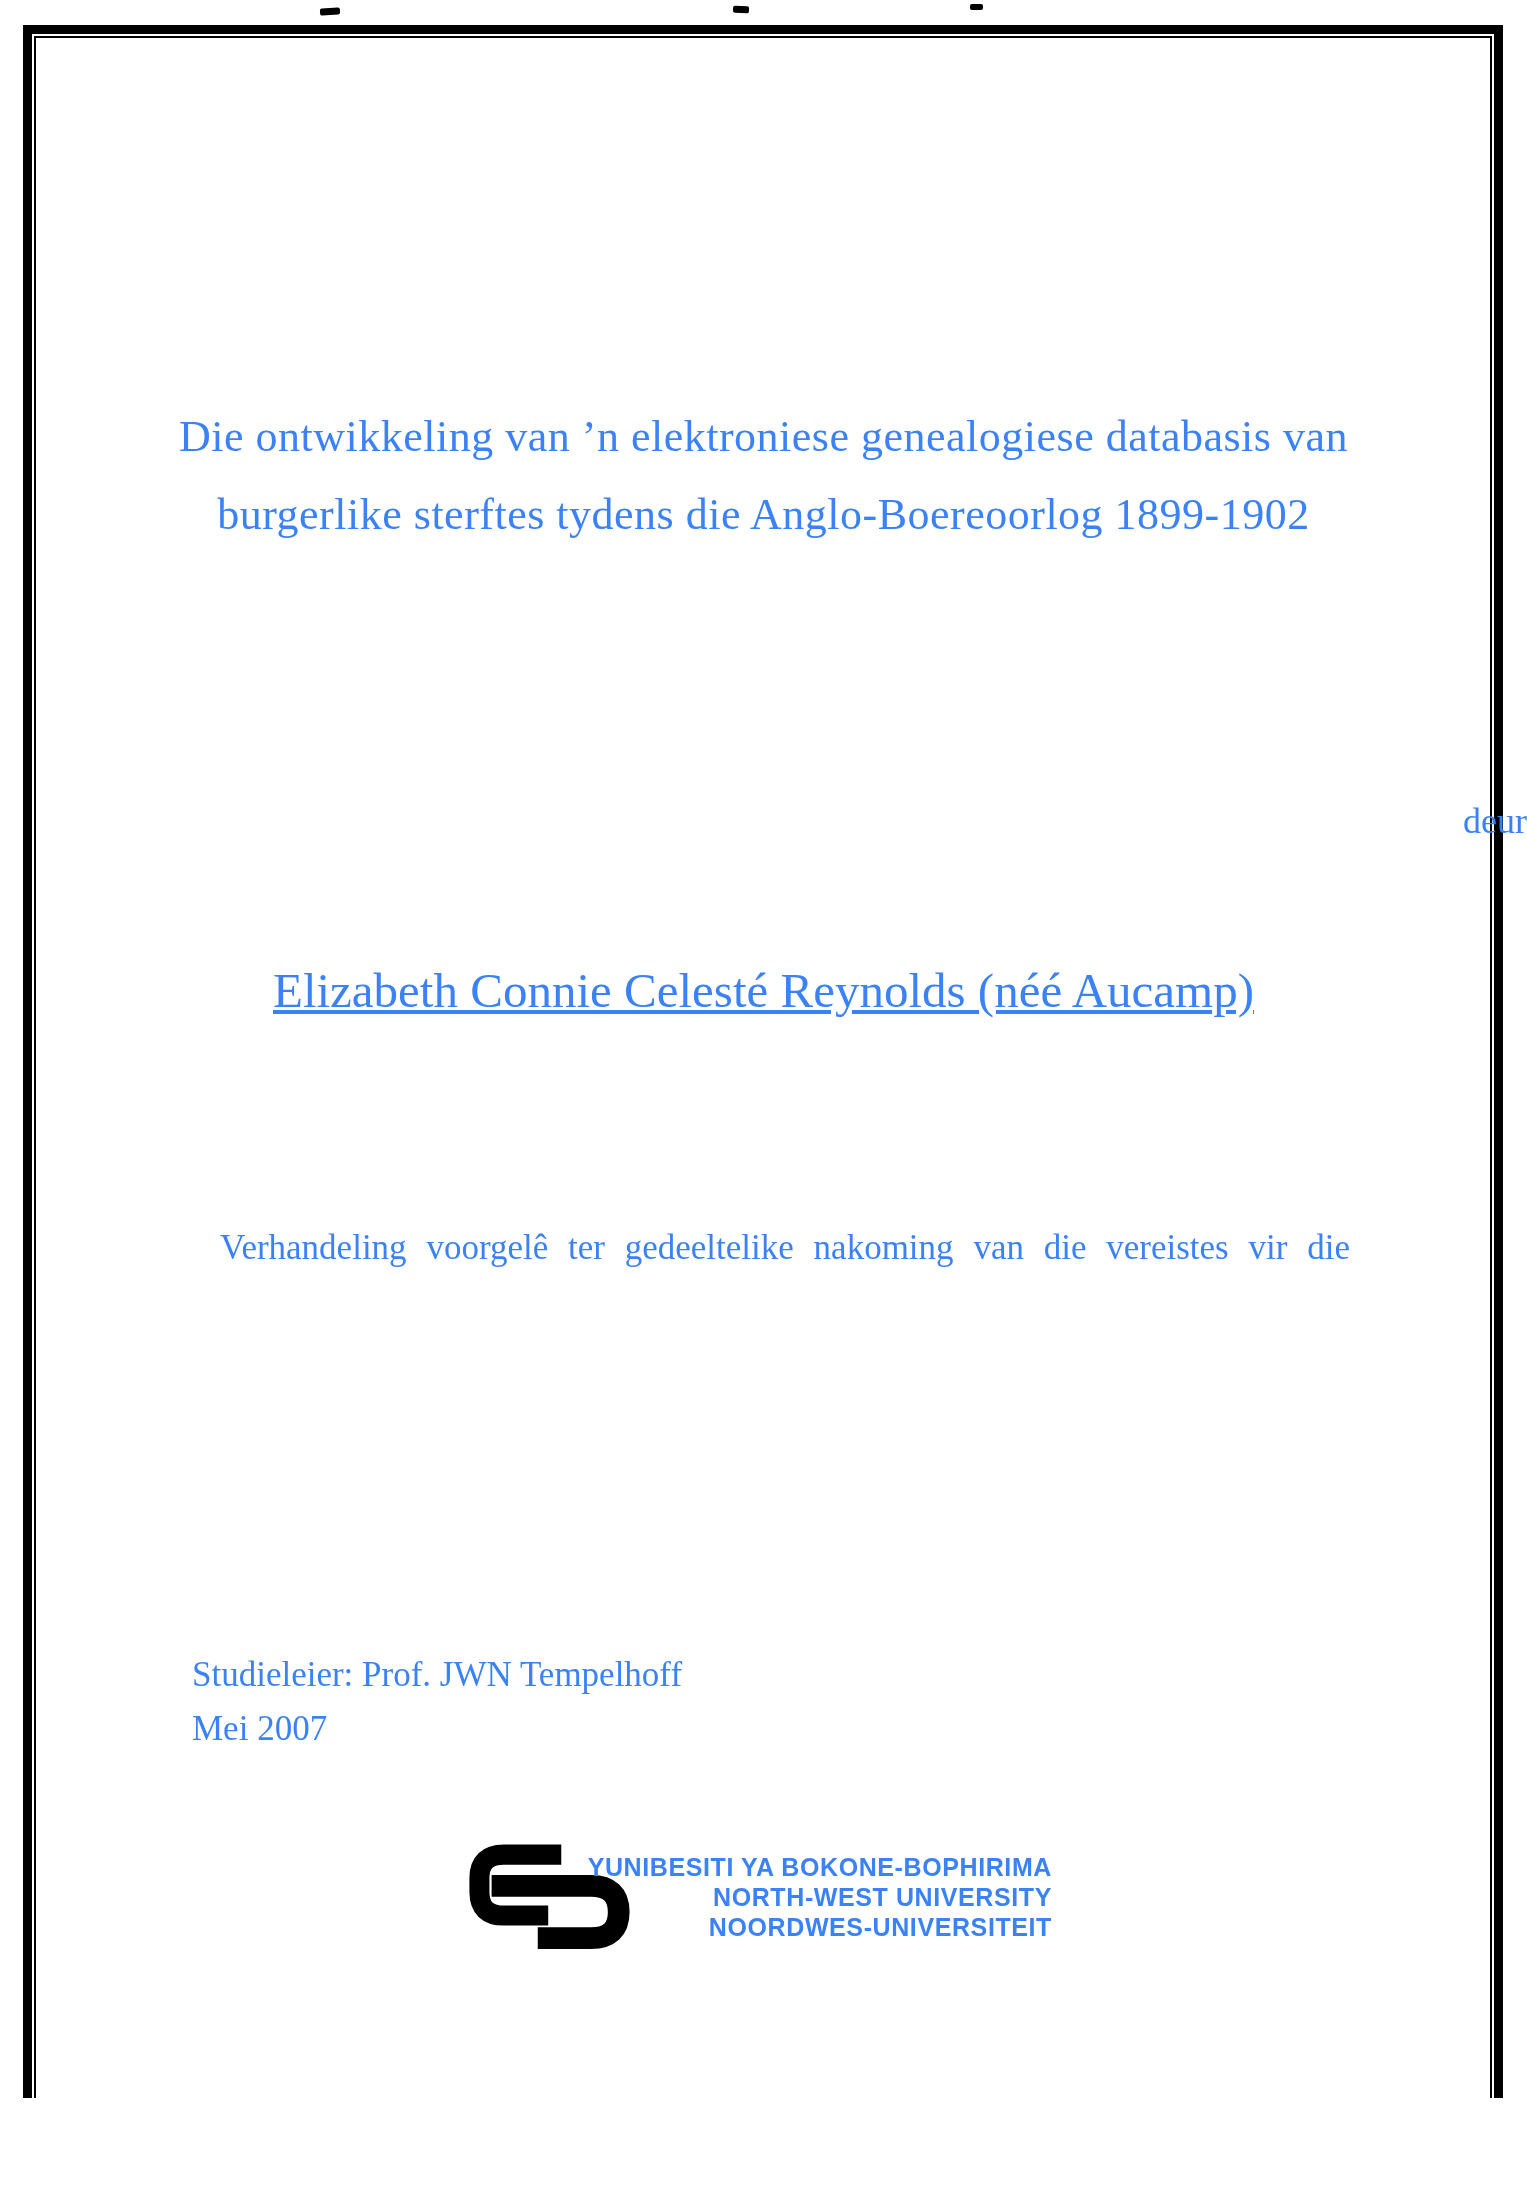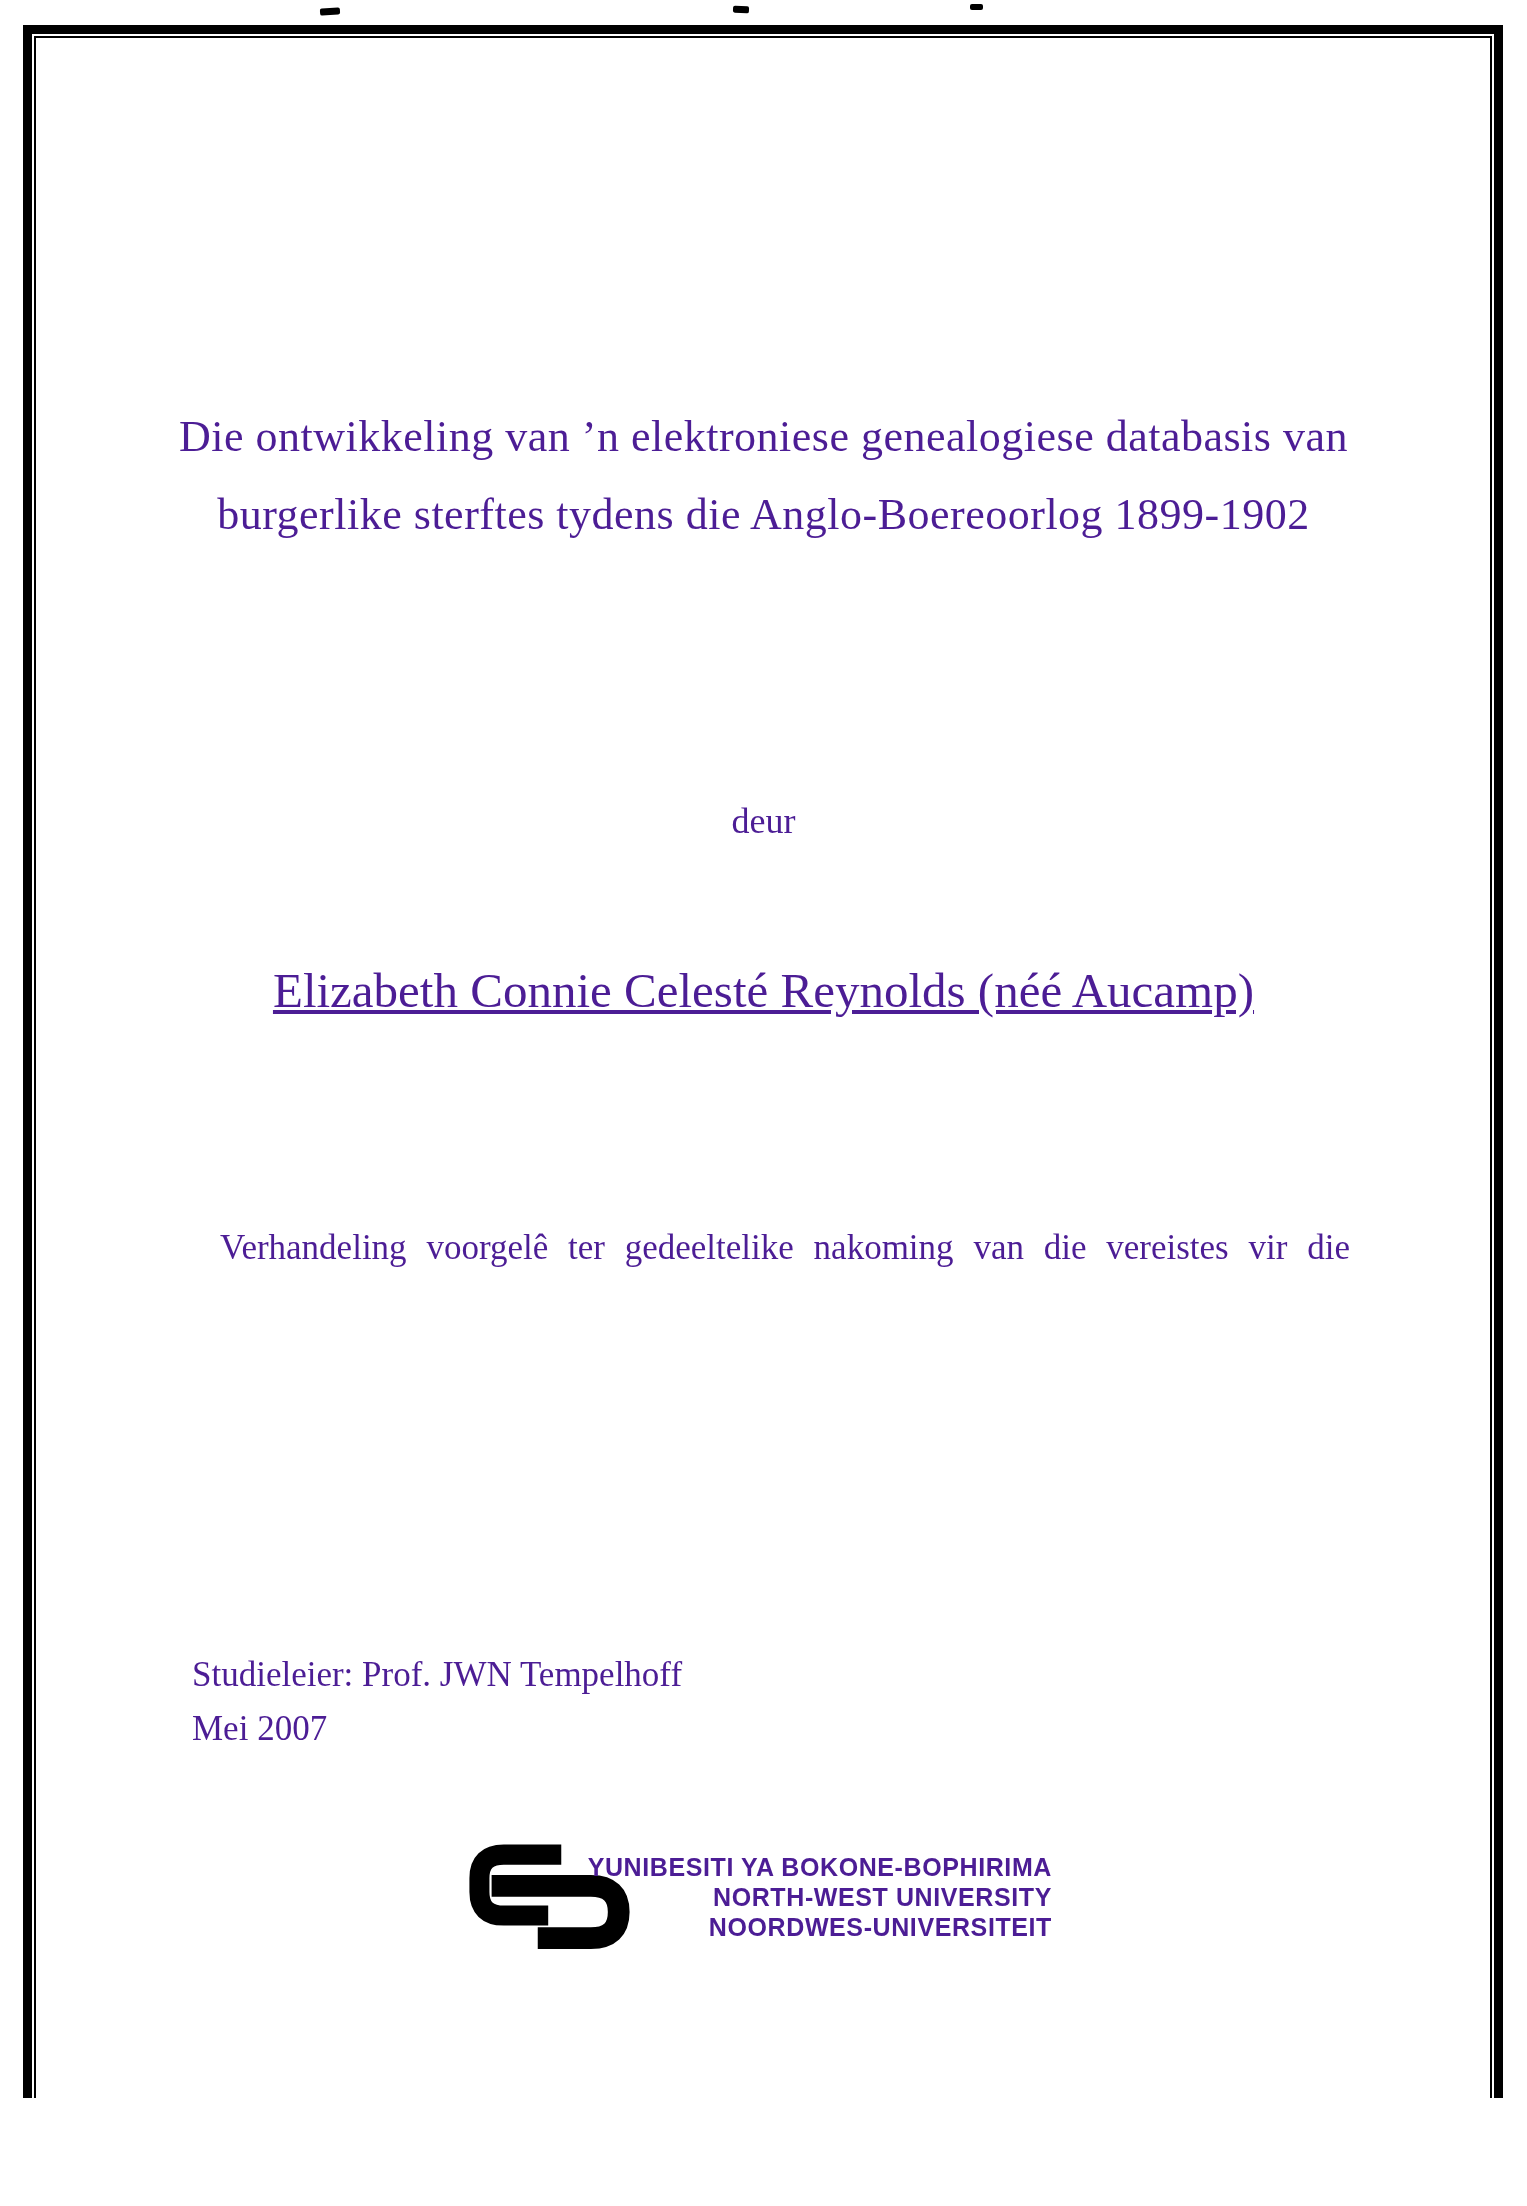--- a/index.html
+++ b/index.html
@@ -5,21 +5,21 @@
   html, body {
     margin: 0;
     padding: 0;
     background: #ffffff;
   }
   .scan-page {
     position: relative;
     width: 1527px;
     height: 2098px;
     background: #ffffff;
-    color: #4c1d95;
+    color: #3b82f6;
     font-family: "Liberation Serif", "DejaVu Serif", serif;
     overflow: hidden;
   }
   
   .frame-outer {
     position: absolute;
     left: 23px; top: 25px;
     width: 1480px; height: 2159px;
     border: 9px solid #000;
     box-sizing: border-box;
@@ -43,21 +43,21 @@
     width: 100%;
     text-align: center;
     font-size: 44px;
     line-height: 78px;
     letter-spacing: 0.5px;
   }
   .byline {
     position: absolute;
     left: 0; top: 800px;
     width: 100%;
-    text-align: center;
+    text-align: right;
     font-size: 36px;
   }
   .author-line {
     position: absolute;
     left: 0; top: 962px;
     width: 100%;
     text-align: center;
     font-size: 49px;
     text-decoration: underline;
   }

